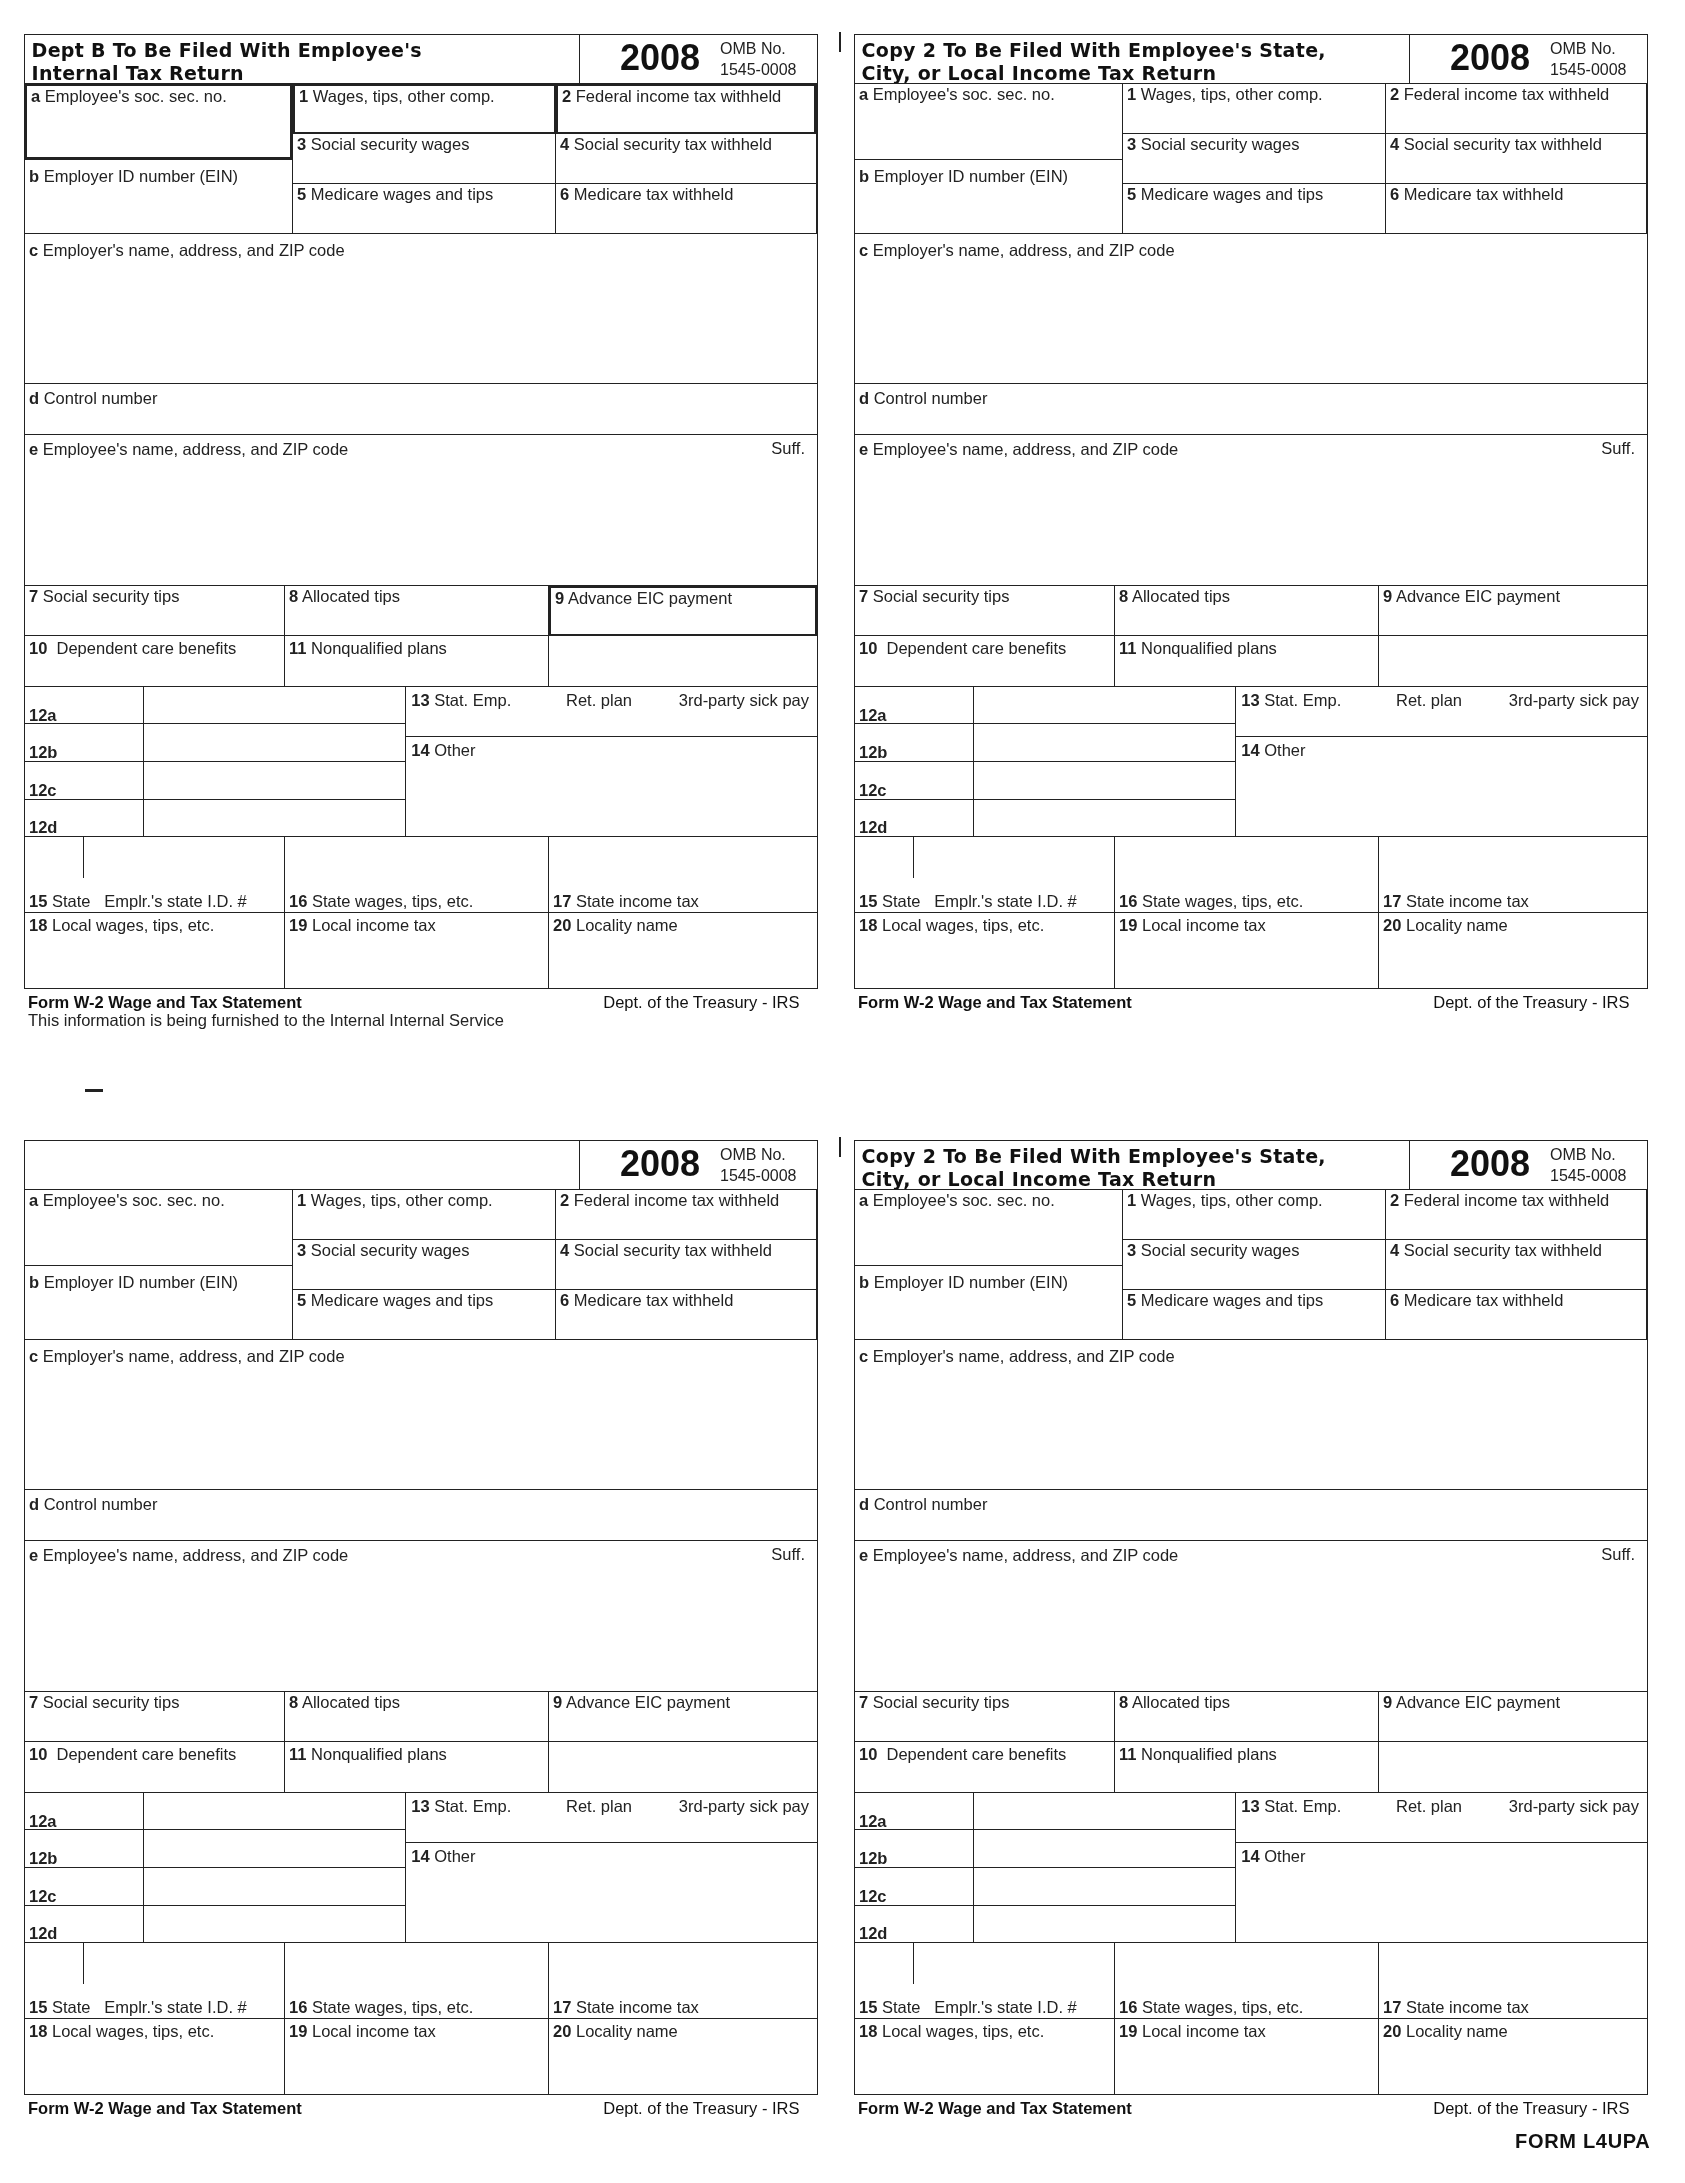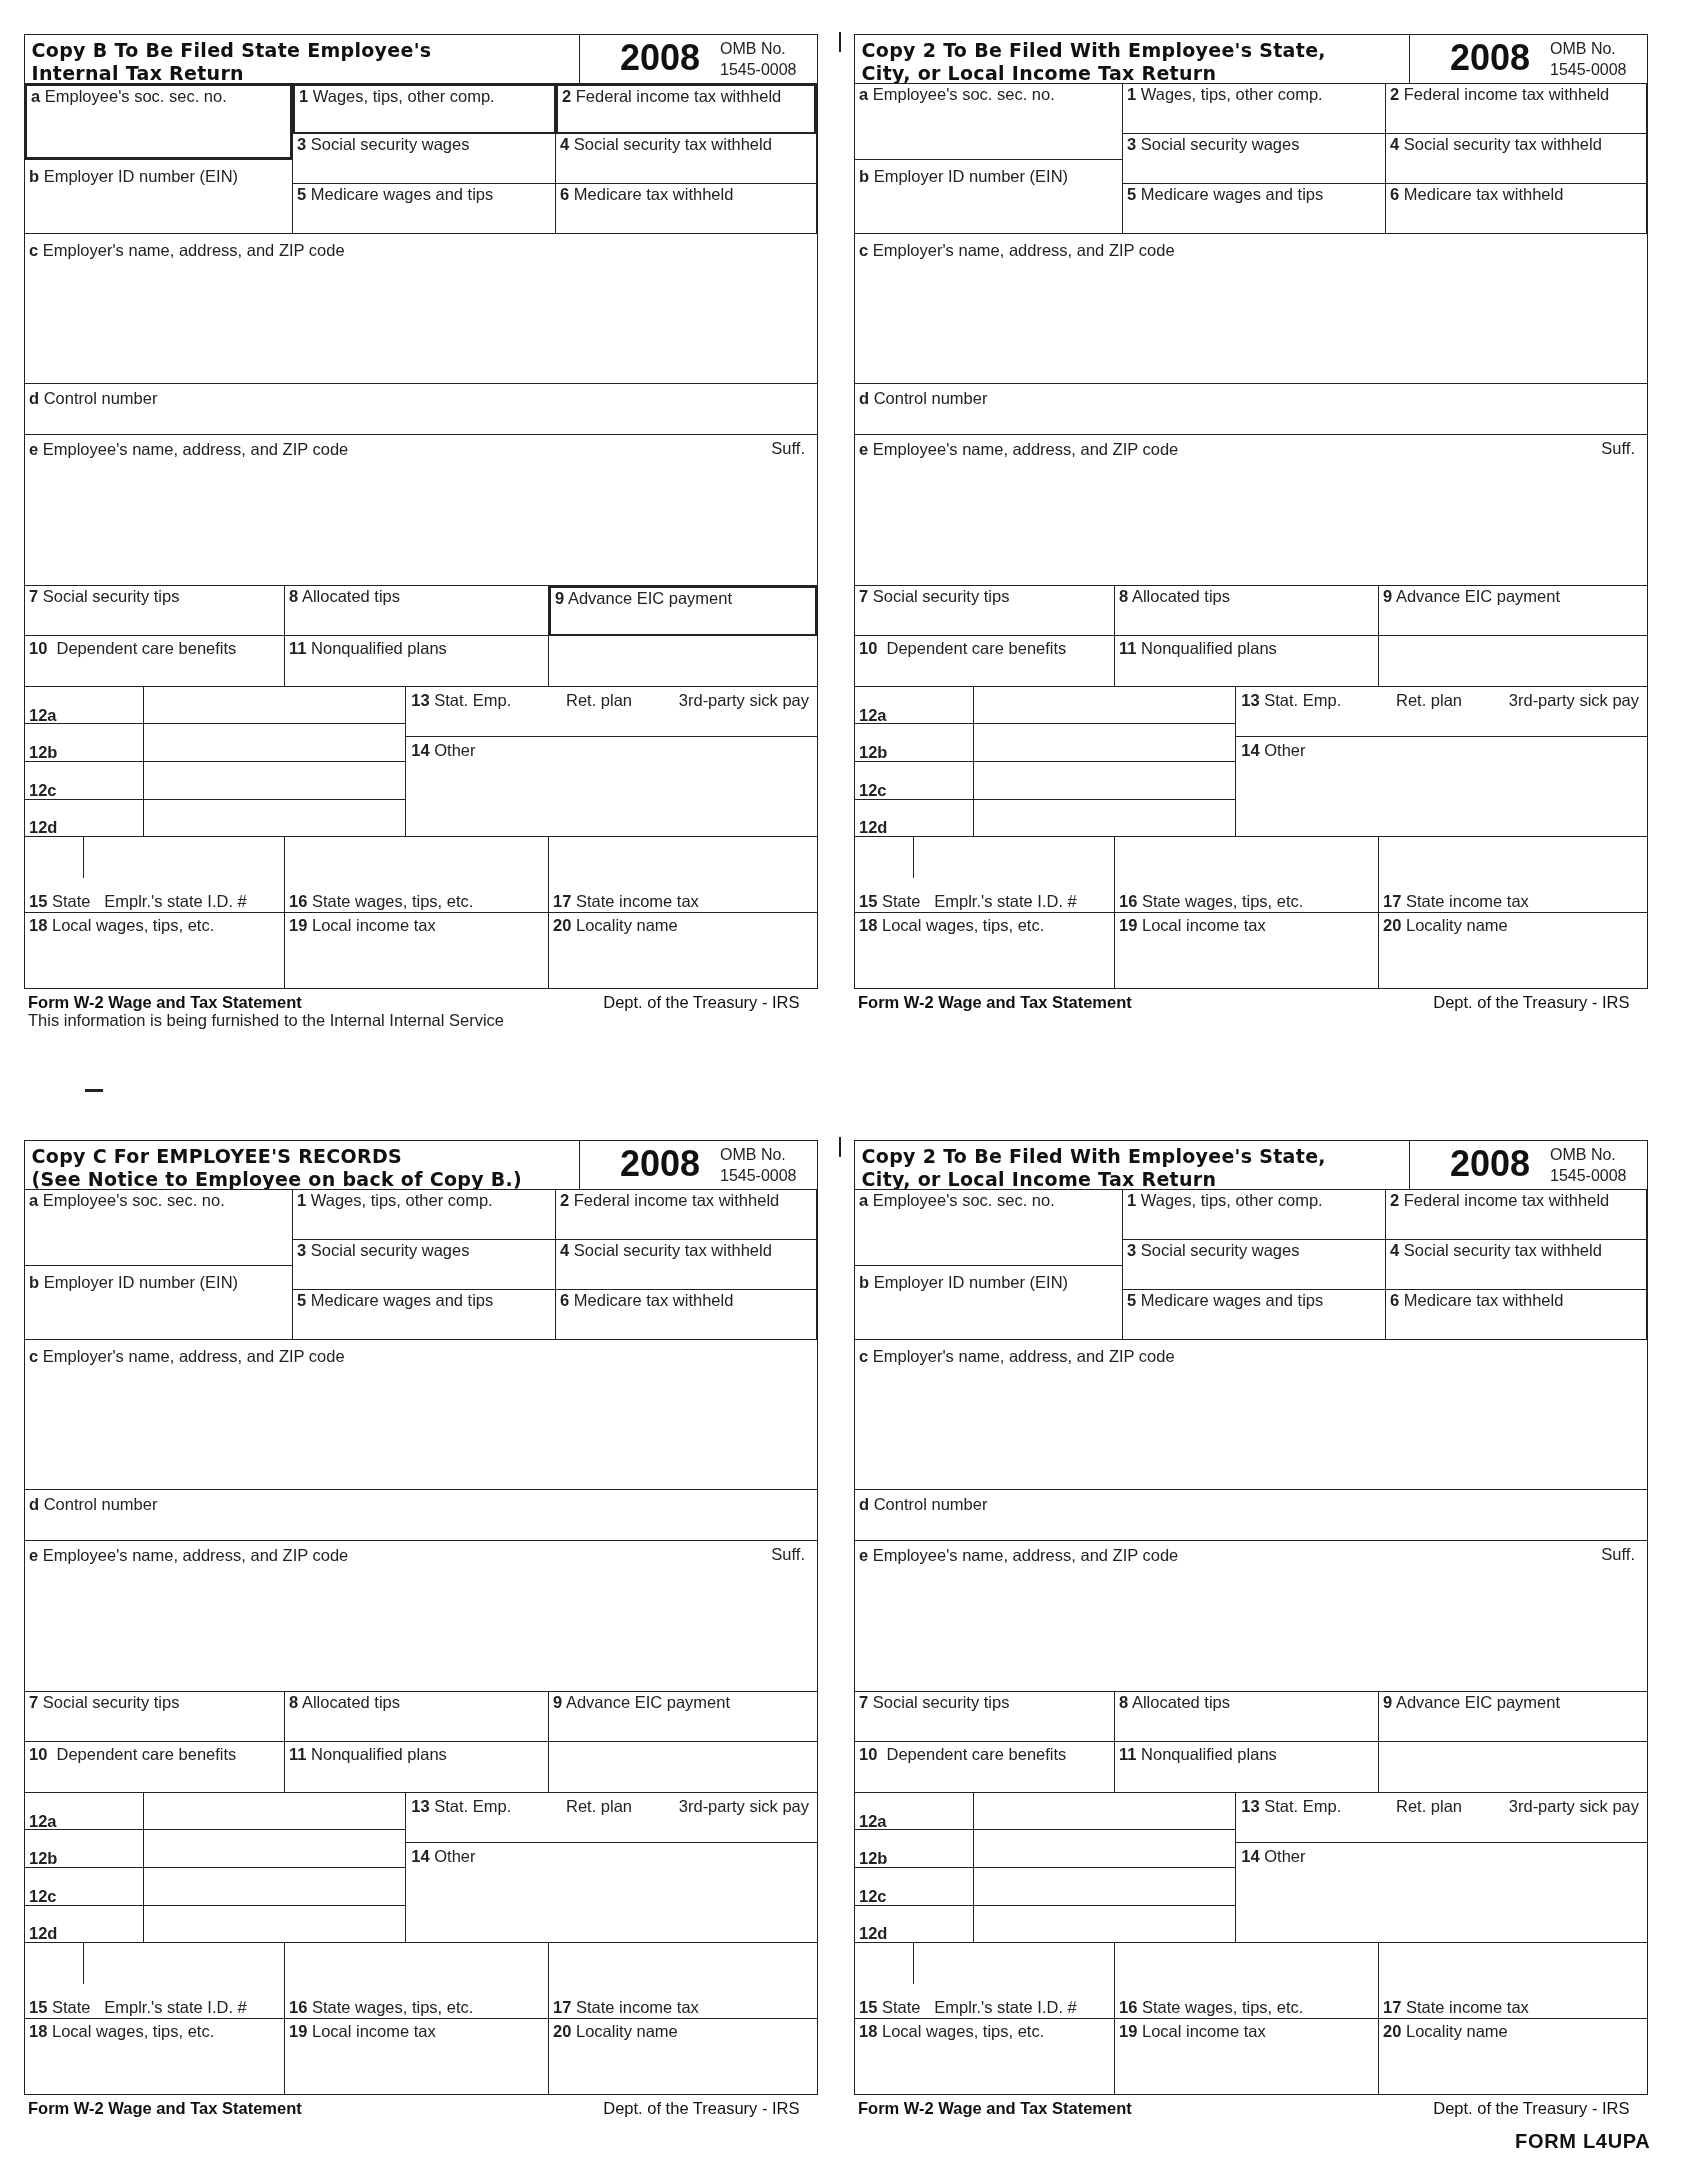--- a/index.html
+++ b/index.html
@@ -24,21 +24,21 @@
 </head>
 <body>
 
 <div id="sheet">
     <div class="form" style="left: 24px; top: 34px;">
 
     <div class="box" style="left:0;top:0;width:794px;height:954px;"></div>
 
     <div class="box" style="left:0;top:0;width:556px;height:50px;">
       <div class="hdr-title">
-        <div>Copy B To Be Filed State Employee's</div>
+        <div>Dept B To Be Filed With Employee's</div>
         <div>Internal Tax Return</div>
       </div>
     </div>
     <div class="box" style="left:555px;top:0;width:239px;height:50px;">
       <div class="year" style="left:40px;top:4px;">2008</div>
       <div class="omb" style="left:140px;top:2.6px;">
         <div>OMB No.</div>
         <div>1545-0008</div>
       </div>
     </div>
@@ -272,26 +272,20 @@
     <div class="footer-right" style="right:18.5px;top:959px;">Dept. of the Treasury - IRS</div>
     <div class="note" style="left:4px;top:978px;">
       <div></div>
       <div></div>
     </div>
   </div>
     <div class="form" style="left: 24px; top: 1140px;">
 
     <div class="box" style="left:0;top:0;width:794px;height:954px;"></div>
 
-    <div class="box" style="left:0;top:0;width:556px;height:50px;">
-      <div class="hdr-title">
-        <div>Copy C For EMPLOYEE'S RECORDS</div>
-        <div>(See Notice to Employee on back of Copy B.)</div>
-      </div>
-    </div>
     <div class="box" style="left:555px;top:0;width:239px;height:50px;">
       <div class="year" style="left:40px;top:4px;">2008</div>
       <div class="omb" style="left:140px;top:2.6px;">
         <div>OMB No.</div>
         <div>1545-0008</div>
       </div>
     </div>
 
     <div class="box boxa" style="left:0;top:49px;width:269px;height:77px;">
       <span class="lbl" style="left:4px;top:1.3px;"><b>a</b> <span>Employee's soc. sec. no.</span></span>

